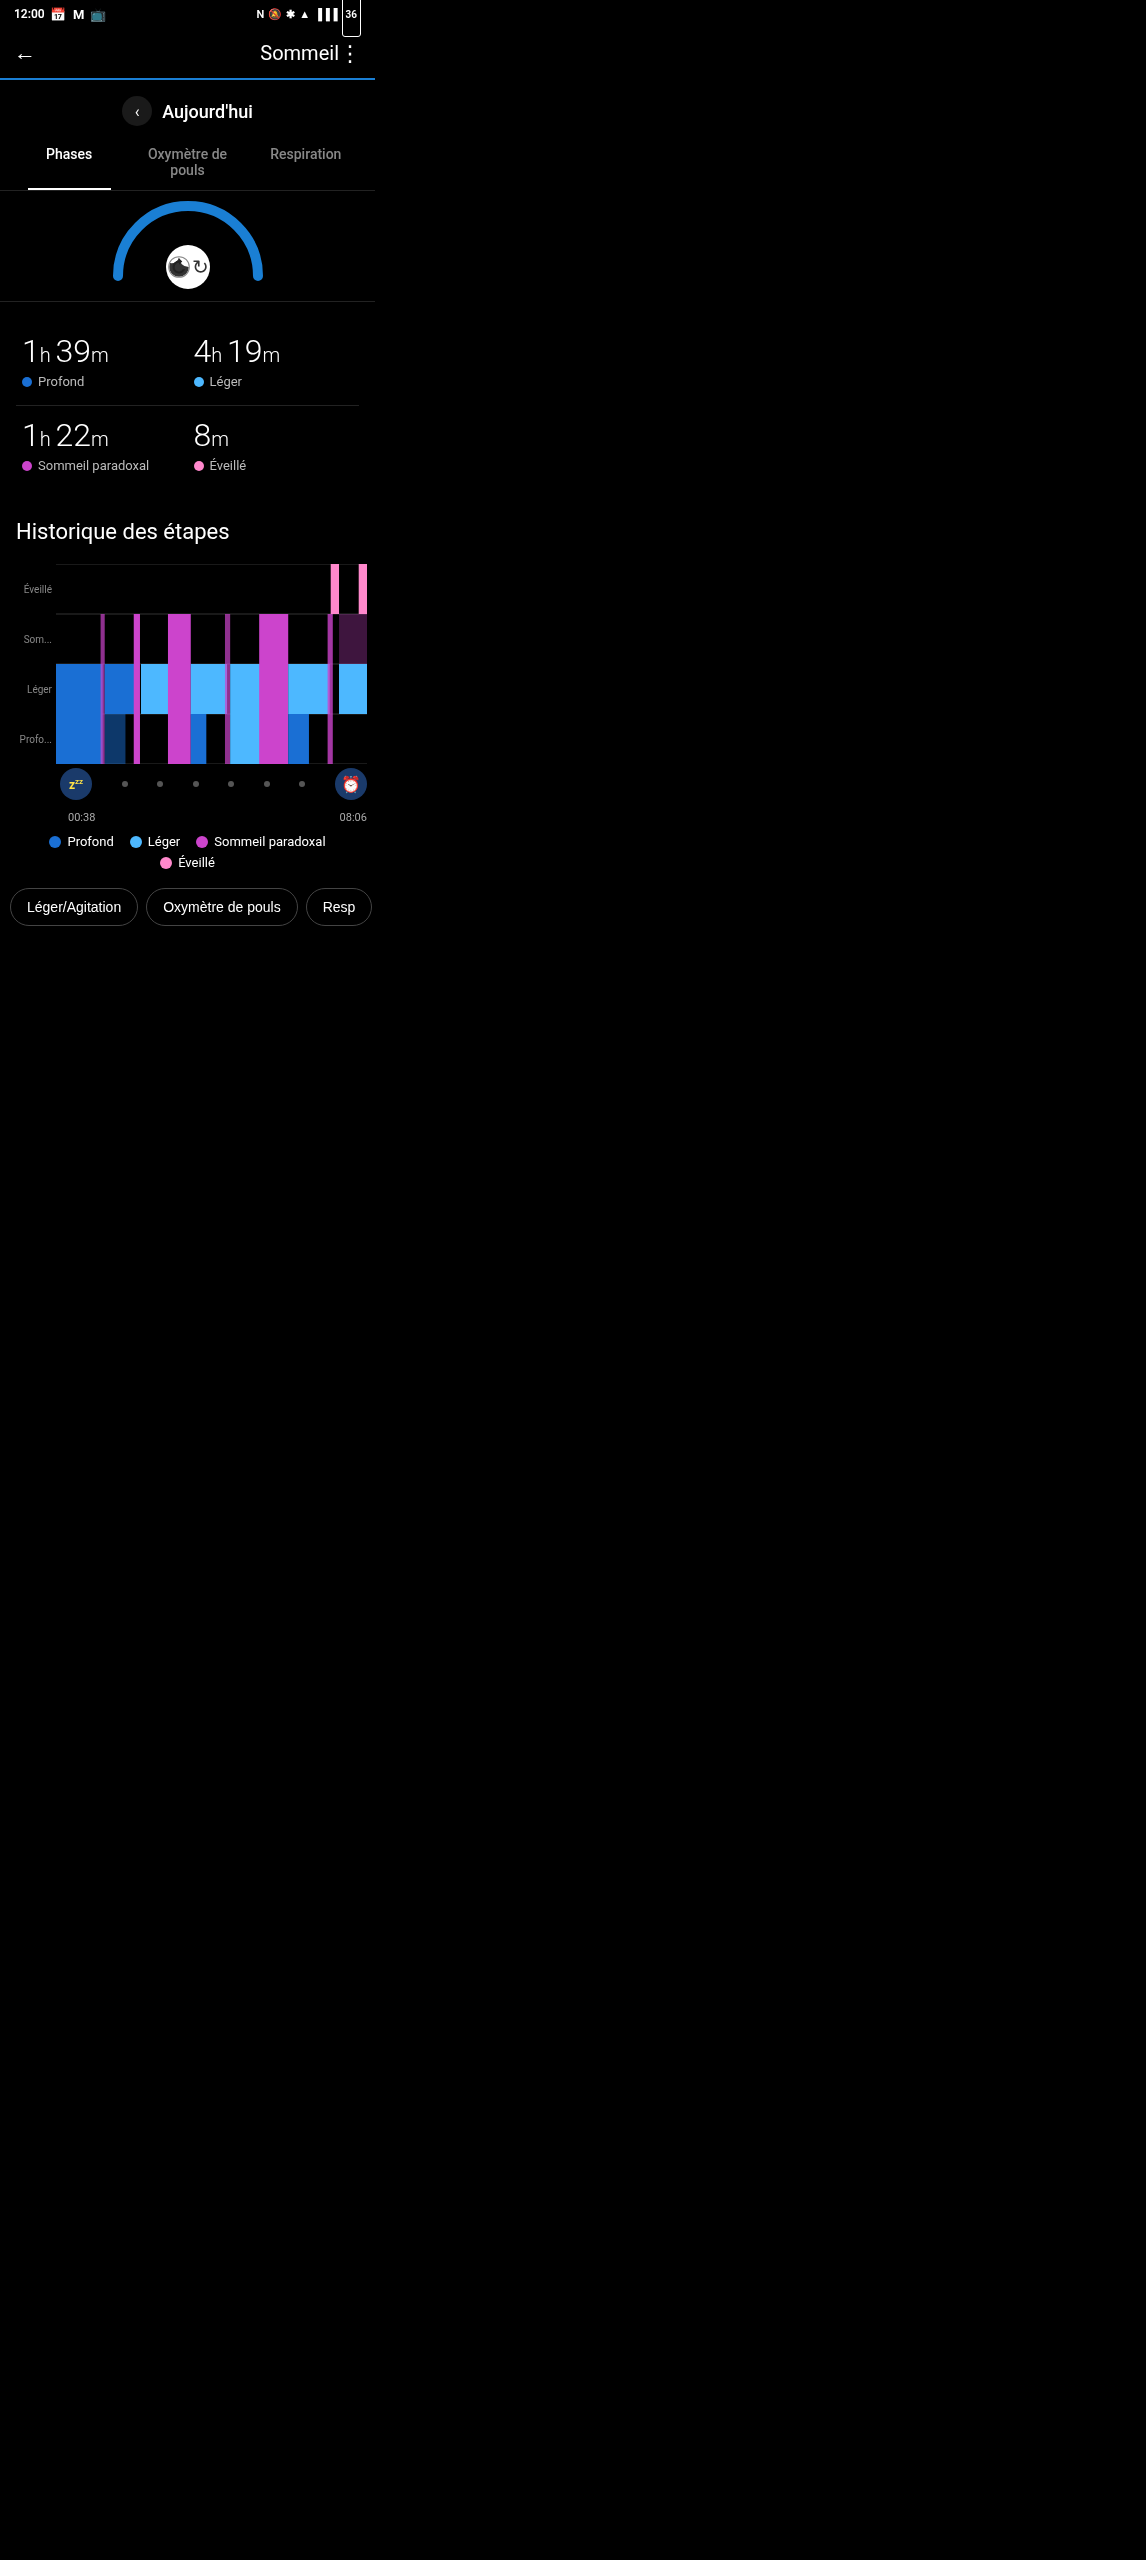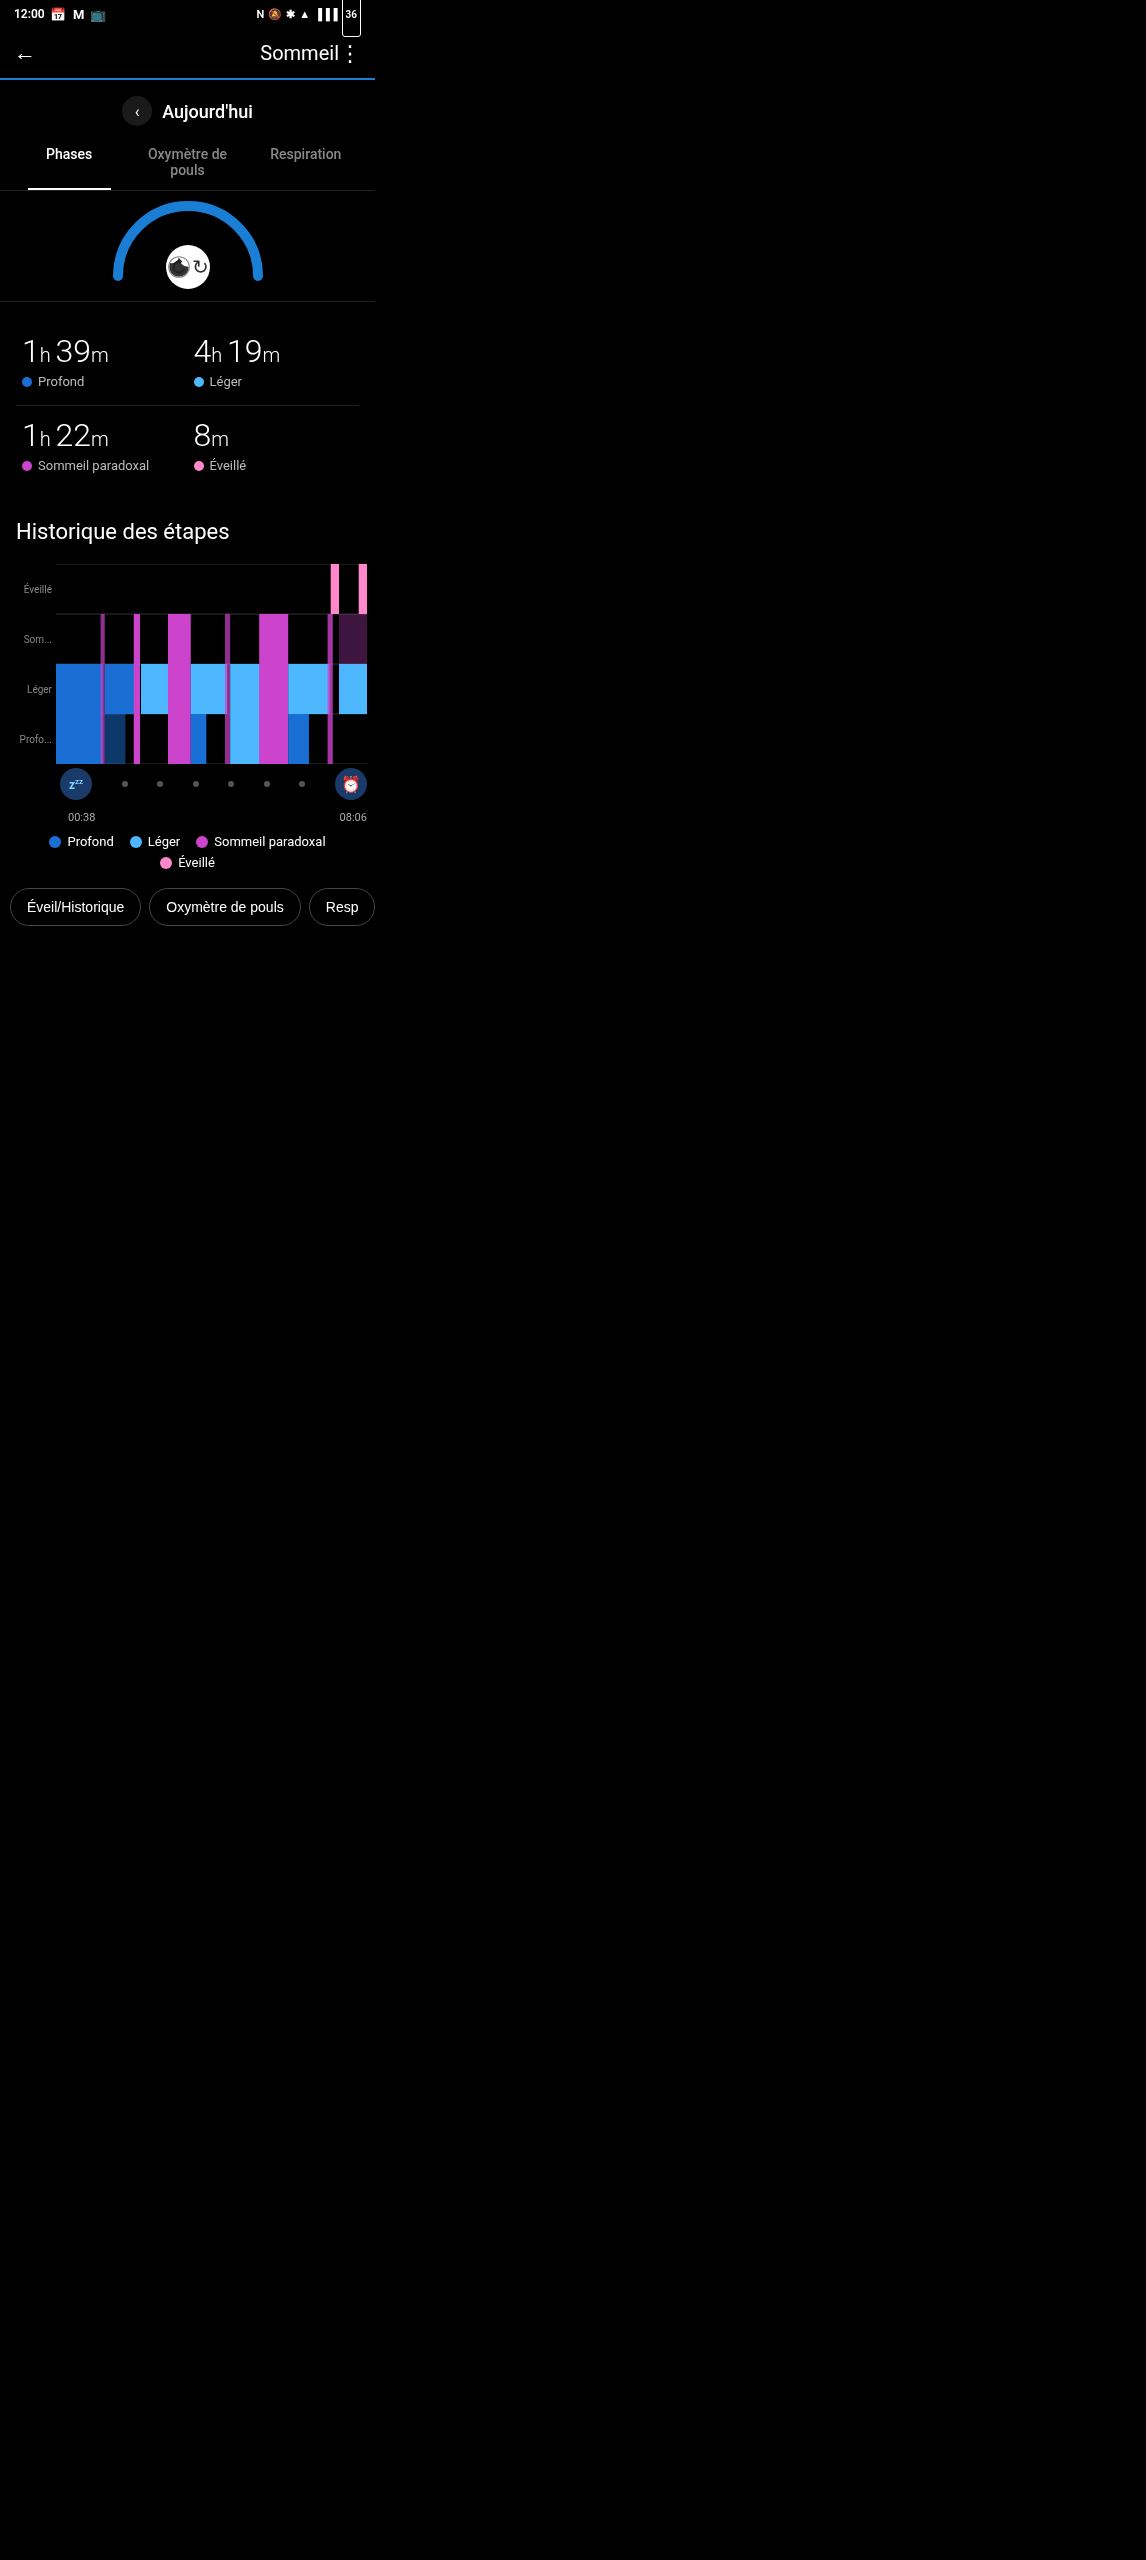--- a/index.html
+++ b/index.html
@@ -197,21 +197,21 @@
     }
     .zzz-icon {
       background: #1a3a6a;
       border-radius: 50%;
       width: 32px;
       height: 32px;
       display: flex;
       align-items: center;
       justify-content: center;
       font-size: 12px;
-      color: #7dd3fc;
+      color: #fde047;
       font-weight: 700;
     }
     .alarm-icon {
       background: #1a3a6a;
       border-radius: 50%;
       width: 32px;
       height: 32px;
       display: flex;
       align-items: center;
       justify-content: center;
@@ -477,16 +477,16 @@
     <span class="legend-dot" style="background:#cc44cc;"></span>
     <span>Sommeil paradoxal</span>
   </div>
   <div class="legend-item">
     <span class="legend-dot" style="background:#ff88cc;"></span>
     <span>Éveillé</span>
   </div>
 </div>
 
 <div class="bottom-actions">
-  <button class="action-btn">Éveil/Historique</button>
+  <button class="action-btn">Léger/Agitation</button>
   <button class="action-btn">Oxymètre de pouls</button>
   <button class="action-btn">Resp</button>
 </div>
 
 </body></html>

